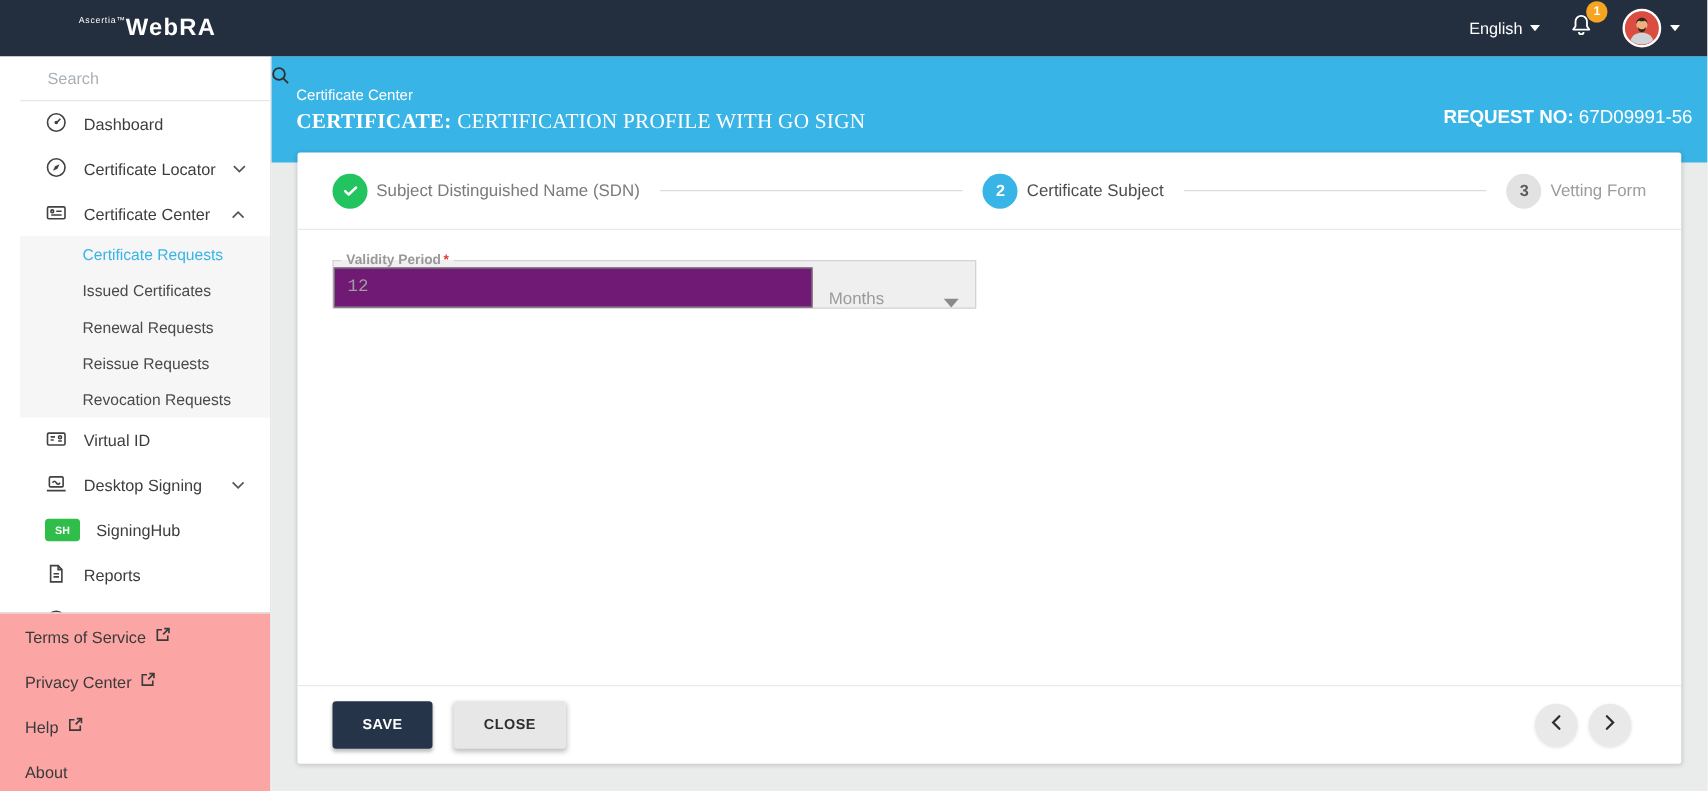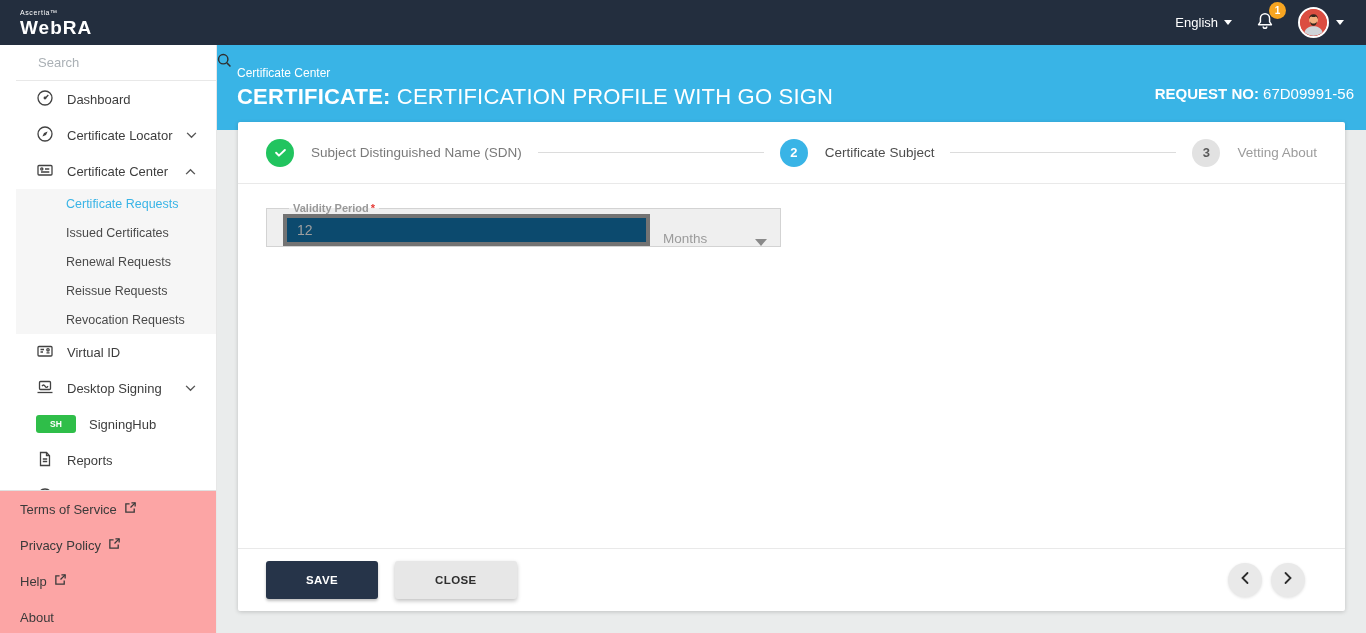--- a/index.html
+++ b/index.html
@@ -8,21 +8,21 @@
     width:1366px; height:633px; overflow:hidden; position:relative;
     font-family:"Liberation Sans", sans-serif; background:#eaecec;
   }
 
   
   .topbar {
     position:absolute; top:0; left:0; width:1366px; height:45px;
     background:#232e3e; display:flex; align-items:center; padding:0 22px 0 20px;
     z-index:10;
   }
-  .brand { display:flex; flex-direction:column; line-height:1; color:#fff; cursor:pointer; }
+  .brand { display:flex; flex-direction:row; line-height:1; color:#fff; cursor:pointer;margin-left:43px; }
   .brand-small { font-size:7px; letter-spacing:.6px; margin-bottom:2px; }
   .brand-main { font-size:19px; font-weight:600; letter-spacing:1px; }
   .topbar-right { margin-left:auto; display:flex; align-items:center; gap:22px; }
   .lang { color:#fff; font-size:13px; display:flex; align-items:center; gap:6px; cursor:pointer; }
   .caret-white { width:0; height:0; border-left:4px solid transparent; border-right:4px solid transparent; border-top:5px solid #fff; }
   .bell-wrap { position:relative; cursor:pointer; display:flex; }
   .badge {
     position:absolute; top:-8px; right:-10px; width:17px; height:17px; border-radius:50%;
     background:#f7a521; color:#fff; font-size:10px; font-weight:700;
     display:flex; align-items:center; justify-content:center;
@@ -50,91 +50,91 @@
     font-size:13px; color:#3d3d3d; cursor:pointer; white-space:nowrap;
   }
   .menu-item .chev { margin-left:auto; display:flex; }
   .submenu { background:#f6f6f6; }
   .submenu-item {
     height:29px; display:flex; align-items:center; padding-left:50px;
     font-size:12.5px; color:#4a4a4a; cursor:pointer;
   }
   .submenu-item.active { color:#39b4e6; }
   .sh-badge {
-    width:40px; height:18px; border-radius:3px; background:#2fbe49; color:#fff;
+    width:28px; height:18px; border-radius:3px; background:#2fbe49; color:#fff;
     font-size:8.5px; font-weight:700; display:flex; align-items:center; justify-content:center;
   }
   .sidebar-footer {
     position:absolute; left:0; right:0; bottom:0; height:143px; background:#fca5a5;
     border-top:1px solid #e0e0e0; z-index:6;
   }
   .footer-link {
     height:36px; display:flex; align-items:center; padding:0 20px; gap:7px;
     font-size:13px; color:#3a3a3a; cursor:pointer;
   }
 
   
   .content { position:absolute; left:217px; top:45px; right:0; bottom:0; background:#eaecec; }
   .blue-header {
     height:85px; background:#39b4e6; color:#fff;
     display:flex; align-items:center; justify-content:space-between;
     padding:0 12px 0 20px;
   }
   .bh-breadcrumb { font-size:12px; margin-bottom:4px; font-weight:400; }
-  .bh-title { font-size:22px; letter-spacing:.2px; }
+  .bh-title { font-size:17px; letter-spacing:.2px;font-family:Liberation Serif, serif; }
   .bh-title .bold { font-weight:700; }
   .bh-request { font-size:15px; margin-top:12px; }
   .bh-request .bold { font-weight:700; }
 
   .card {
     position:relative; margin:-8px 21px 0 21px; height:489px; background:#fff;
     border-radius:2px; box-shadow:0 1px 4px rgba(0,0,0,.18);
     display:flex; flex-direction:column;
   }
 
   
   .stepper { height:62px; flex:none; display:flex; align-items:center; padding:0 28px; border-bottom:1px solid #e9e9e9; }
-  .step { display:flex; align-items:center; gap:17px; cursor:pointer;text-align:center; }
+  .step { display:flex; align-items:center; gap:7px; cursor:pointer;text-align:center; }
   .step-circle {
     width:28px; height:28px; border-radius:50%; flex:none;
     display:flex; align-items:center; justify-content:center;
     font-size:13px; font-weight:700; color:#fff;
   }
   .step.done .step-circle { background:#21c45f; }
   .step.active .step-circle { background:#39b4e6; }
   .step.pending .step-circle { background:#e2e2e2; color:#5a5a5a; }
   .step-label { font-size:13.5px; white-space:nowrap; }
   .step.done .step-label { color:#7a7a7a; }
   .step.active .step-label { color:#4d4d4d; }
   .step.pending .step-label { color:#9c9c9c; }
   .connector { flex:1; height:1px; background:#dcdcdc; margin:0 16px; }
 
   
   .form-area { flex:1; padding:18px 28px; }
-  fieldset.vp { width:515px; border:1px solid #d3d3d3; background:#efefef; padding:0 0 0 16px; margin:0; }
+  fieldset.vp { width:515px; border:1px solid #d3d3d3; background:#efefef; padding:0 0 0 0; margin:0; }
   fieldset.vp legend { margin-left:6px; padding:0 4px; font-size:11px; font-weight:700; color:#999; }
   fieldset.vp legend .req { color:#e53935; margin-left:2px; }
   .vp-row { display:flex; height:32px; }
   .vp-input { flex:1; }
   .vp-input input {
-    width:100%; height:100%; border:4px solid #737373; background:#0c4a6e;
+    width:100%; height:100%; border:1px solid #737373; background:#701a75;
     padding:0 10px; font-size:14px; color:#9e9e9e; outline:none;
-    font-family:Liberation Sans, sans-serif;
+    font-family:Liberation Mono, monospace;
   }
   .vp-select {
     width:130px; display:flex; align-items:flex-end; padding:0 13px;
     color:#9b9b9b; font-size:13.5px; cursor:pointer;
   }
   .vp-caret { margin-left:auto; width:0; height:0; border-left:6px solid transparent; border-right:6px solid transparent; border-top:7px solid #8a8a8a; }
 
   
   .card-footer { height:63px; flex:none; border-top:1px solid #e9e9e9; display:flex; align-items:center; padding:0 28px; }
   .btn {
     border:none; border-radius:3px; font-weight:700; font-size:11.5px; letter-spacing:.4px;
-    padding:13px 40px; cursor:pointer; font-family:"Liberation Sans", sans-serif;
+    padding:13px 24px; cursor:pointer; font-family:"Liberation Sans", sans-serif;
   }
   .btn-save { background:#263449; color:#fff; box-shadow:0 2px 3px rgba(0,0,0,.25); }
   .btn-close { background:#e7e7e7; color:#2e2e2e; margin-left:17px; box-shadow:0 2px 4px rgba(0,0,0,.25); }
   .nav-circles { margin-left:auto; display:flex; gap:9px; margin-right:12px; }
   .nav-circle {
     width:34px; height:34px; border-radius:50%; background:#e9e9e9;
     display:flex; align-items:center; justify-content:center; cursor:pointer;
     box-shadow:0 1px 3px rgba(0,0,0,.12);
   }
 </style>
@@ -294,21 +294,21 @@
       <span>Terms of Service</span>
       <span>
         <svg width="13" height="13" viewBox="0 0 14 14" fill="none" stroke="#3a3a3a" stroke-width="1.4">
             <path d="M11 8v4H2V3h4"></path>
             <path d="M8 2h4v4"></path>
             <path d="M12 2L7 7"></path>
           </svg>
       </span>
     </div>
     <div class="footer-link">
-      <span>Privacy Policy</span>
+      <span>Privacy Center</span>
       <span>
         <svg width="13" height="13" viewBox="0 0 14 14" fill="none" stroke="#3a3a3a" stroke-width="1.4">
             <path d="M11 8v4H2V3h4"></path>
             <path d="M8 2h4v4"></path>
             <path d="M12 2L7 7"></path>
           </svg>
       </span>
     </div>
     <div class="footer-link">
       <span>Help</span>
@@ -351,21 +351,21 @@
         <span class="step-label">Subject Distinguished Name (SDN)</span>
       </div>
       <div class="connector"></div>
       <div class="step active">
         <span class="step-circle">2</span>
         <span class="step-label">Certificate Subject</span>
       </div>
       <div class="connector"></div>
       <div class="step pending">
         <span class="step-circle">3</span>
-        <span class="step-label">Vetting About</span>
+        <span class="step-label">Vetting Form</span>
       </div>
     </div>
 
     <div class="form-area">
       <fieldset class="vp">
         <legend>
           <span>Validity Period</span><span class="req">*</span>
         </legend>
         <div class="vp-row">
           <div class="vp-input">

